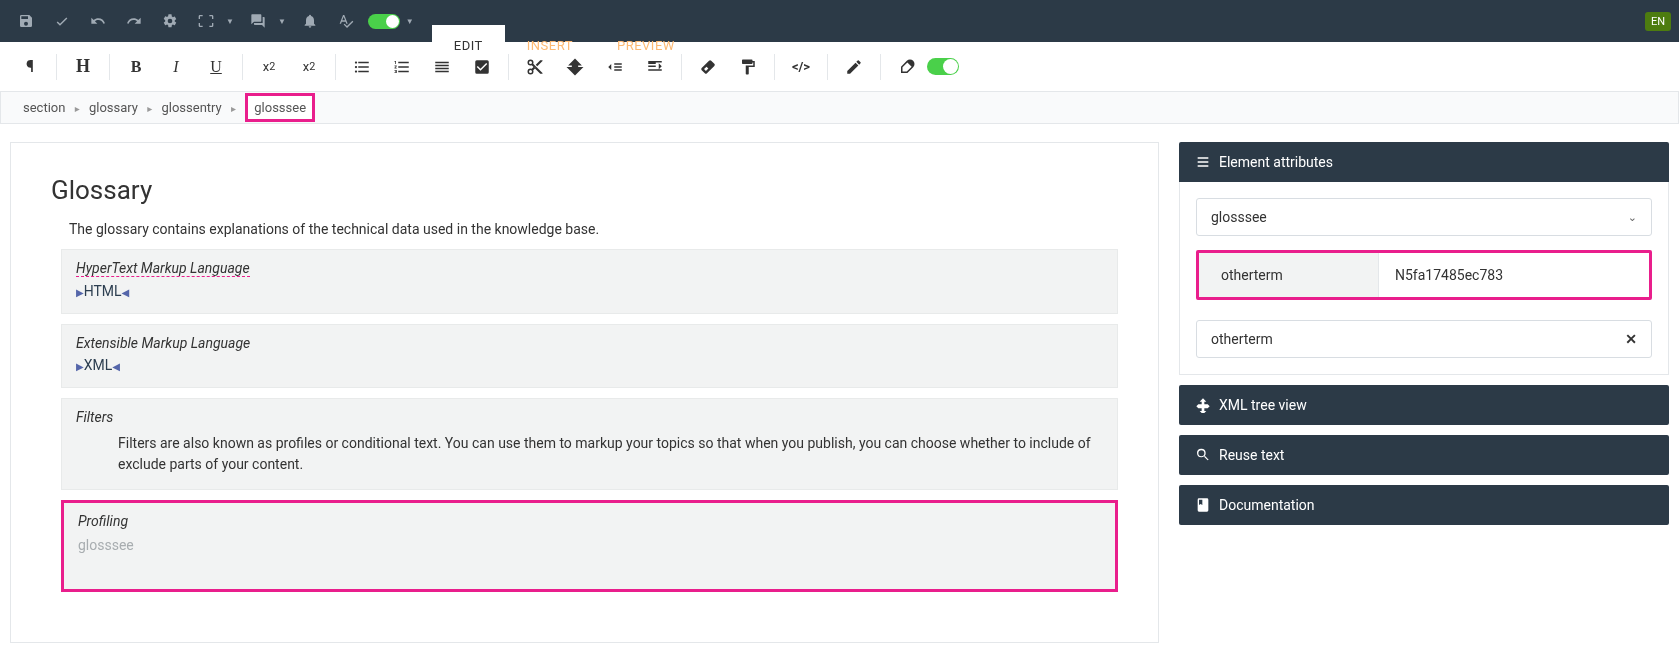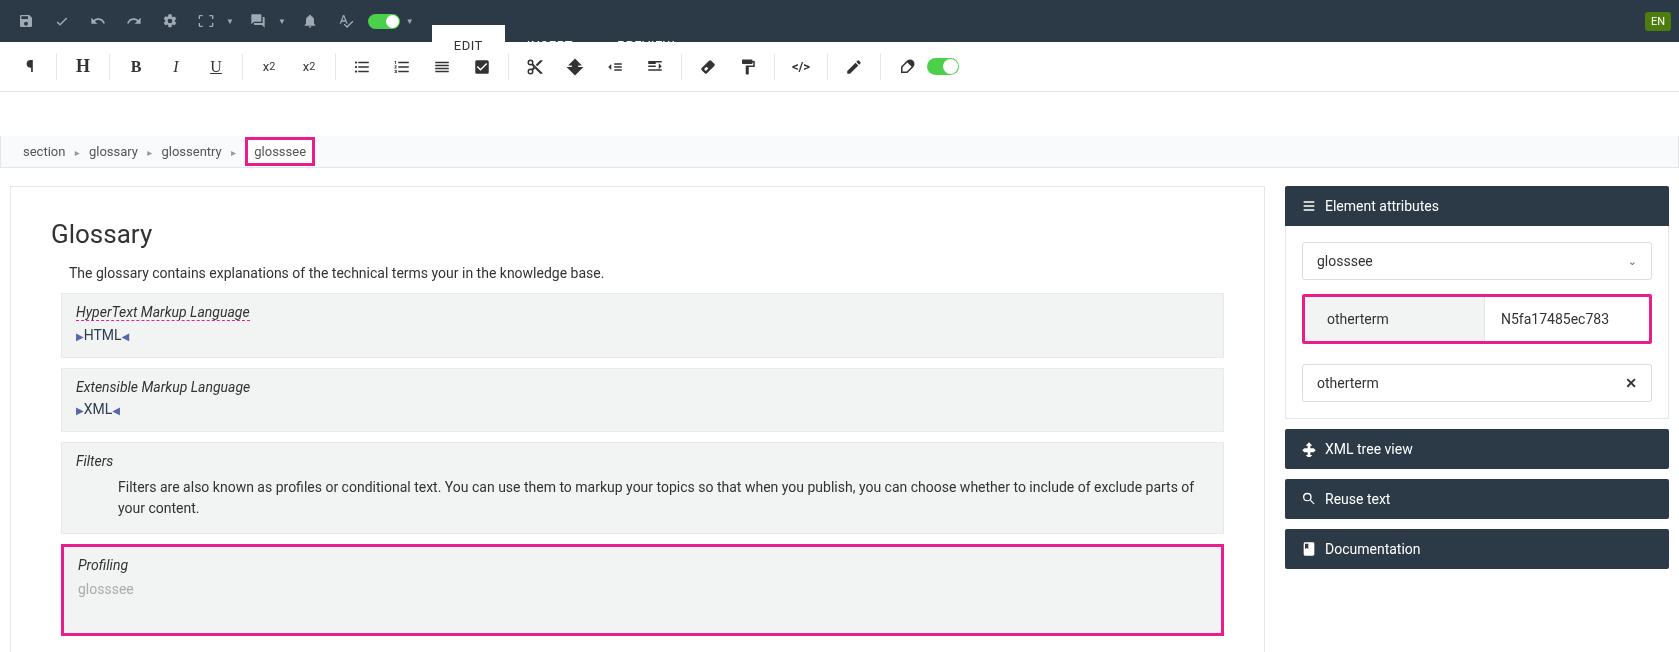--- a/index.html
+++ b/index.html
@@ -6,54 +6,54 @@
 body { font-family: -apple-system, BlinkMacSystemFont, "Segoe UI", Roboto, "Helvetica Neue", Arial, sans-serif; font-size: 14px; background: #fff; color: #333; }
 
 
 .top-toolbar { background: #2c3a47; height: 42px; display: flex; align-items: center; padding: 0 8px; color: #ccc; }
 .top-toolbar .tool-btn { width: 36px; height: 42px; display: flex; align-items: center; justify-content: center; cursor: pointer; color: #a0aab4; }
 .top-toolbar .tool-group { display: flex; align-items: center; }
 .top-toolbar .dropdown-caret { font-size: 8px; margin-left: -4px; color: #a0aab4; cursor: pointer; padding: 0 6px; }
 .small-toggle { display:inline-block; width: 32px; height: 15px; border-radius: 8px; background: #4ad04a; position: relative; margin: 0 4px; }
 .small-toggle::after { content:""; position:absolute; width:13px; height:13px; background:#fff; border-radius:50%; top:1px; right:1px; }
 .top-tabs { display: flex; margin-left: 12px; height: 40px; margin-top: 48px; }
-.top-tab { padding: 0 22px; display: flex; align-items: center; font-size: 13px; letter-spacing: 0.5px; color: #ffffff; cursor: pointer; }
+.top-tab { padding: 0 22px; display: flex; align-items: center; font-size: 13px; letter-spacing: 0.5px; color: #fdba74; cursor: pointer; }
 .top-tab.active { background: #fff; color: #333; }
 .lang-badge { margin-left: auto; background: #4d7c0f; color: #fff; font-size: 11px; padding: 3px 6px; border-radius: 3px; cursor: pointer; }
 
 
 .format-toolbar { background: #fff; border-bottom: 1px solid #e4e7ea; height: 50px; display: flex; align-items: center; padding: 0 10px; }
 .format-toolbar .fbtn { width: 40px; height: 50px; display: flex; align-items:center; justify-content:center; cursor:pointer; color: #333; font-size: 16px; }
 .format-toolbar .divider { width: 1px; height: 26px; background: #e4e7ea; margin: 0 6px; }
 .big-toggle { display:inline-block; width: 32px; height: 17px; border-radius: 9px; background: #4ad04a; position: relative; }
 .big-toggle::after { content:""; position:absolute; width:15px; height:15px; background:#fff; border-radius:50%; top:1px; right:1px; }
 
 
-.breadcrumb-bar { background: #f9fafb; border: 1px solid #e4e7ea; border-top: none; padding: 8px 22px; font-size: 13px; color: #555; margin-top: 44px; }
+.breadcrumb-bar { background: #f9fafb; border: 1px solid #e4e7ea; border-top: none; padding: 8px 22px; font-size: 13px; color: #555; }
 .breadcrumb-bar .crumb { cursor: pointer; }
 .breadcrumb-bar .sep { margin: 0 6px; color: #999; font-size: 10px; }
 .breadcrumb-bar .crumb.highlight { border: 3px solid #e91e8c; padding: 4px 6px; background: #fff; }
 
 
 .layout { display: flex; padding: 18px 0 0 10px; gap: 20px; align-items: flex-start; }
 .editor-panel { flex: 1; border: 1px solid #e4e7ea; background: #fff; padding: 32px 40px 40px 40px; min-height: 440px; }
 .editor-panel h1 { font-size: 26px; font-weight: 400; margin-bottom: 16px; }
 .editor-panel .intro { font-size: 14px; color: #333; margin-bottom: 12px; margin-left: 18px; }
 
 .glossentry { background: #f2f3f3; border: 1px solid #e8eaea; margin-bottom: 10px; margin-left: 10px; padding: 10px 26px 14px 14px; }
 .glossentry .term { font-style: italic; font-size: 14px; }
 .glossentry .term.spellmark { border-bottom: 1px dashed #e91e8c; display: inline-block; }
 .glossentry .acronym { color: #2c3e50; font-size: 14px; margin-top: 6px; }
 .glossentry .acronym .tri { color: #5566aa; font-size: 10px; }
 .glossentry .def { margin-left: 42px; margin-top: 8px; font-size: 14px; line-height: 1.5; }
 .glossentry .placeholder { color: #a8adb0; margin-top: 8px; }
 .glossentry.highlight-entry { border: 3px solid #e91e8c; padding-bottom: 36px; }
 
 
-.sidebar { width: 394px; padding-right: 10px; }
+.sidebar { width: 500px; padding-right: 10px; }
 .panel-header { background: #2c3a47; color: #fff; padding: 12px 16px; font-size: 14px; display: flex; align-items: center; gap: 8px; border-radius: 2px 2px 0 0; }
 .panel-body { border: 1px solid #e4e7ea; border-top: none; padding: 16px; background: #fff; }
 .select-box { border: 1px solid #d8dde2; border-radius: 3px; padding: 10px 14px; display: flex; justify-content: space-between; align-items: center; cursor: pointer; font-size: 14px; }
 .attr-row { display: flex; border: 3px solid #e91e8c; margin-top: 14px; border-radius: 2px; }
 .attr-row .key { background: #f2f3f3; padding: 14px 22px; width: 180px; font-size: 14px; border-right: 1px solid #e4e7ea; }
 .attr-row .val { padding: 14px 16px; flex: 1; font-size: 14px; }
 .input-row { border: 1px solid #d8dde2; border-radius: 3px; padding: 10px 14px; display: flex; justify-content: space-between; align-items: center; margin-top: 20px; font-size: 14px; }
 .input-row .close { cursor: pointer; color: #333; font-weight: bold; }
 .accordion { background: #2c3a47; color: #fff; padding: 12px 16px; font-size: 14px; display: flex; align-items: flex-start; gap: 8px; margin-top: 10px; border-radius: 2px; cursor: pointer; }
 
@@ -220,21 +220,21 @@
   <span class="crumb">glossary</span>
   <span class="sep">▸</span>
   <span class="crumb">glossentry</span>
   <span class="sep">▸</span>
   <span class="crumb highlight">glosssee</span>
 </div>
 
 <div class="layout">
   <div class="editor-panel">
     <h1>Glossary</h1>
-    <p class="intro">The glossary contains explanations of the technical terms your in the knowledge base.</p>
+    <p class="intro">The glossary contains explanations of the technical data used in the knowledge base.</p>
 
     <div class="glossentry">
       <span class="term spellmark">HyperText Markup Language</span>
       <div class="acronym"><span class="tri">▶</span><span>HTML</span><span class="tri">◀</span></div>
     </div>
 
     <div class="glossentry">
       <span class="term">Extensible Markup Language</span>
       <div class="acronym"><span class="tri">▶</span><span>XML</span><span class="tri">◀</span></div>
     </div>

